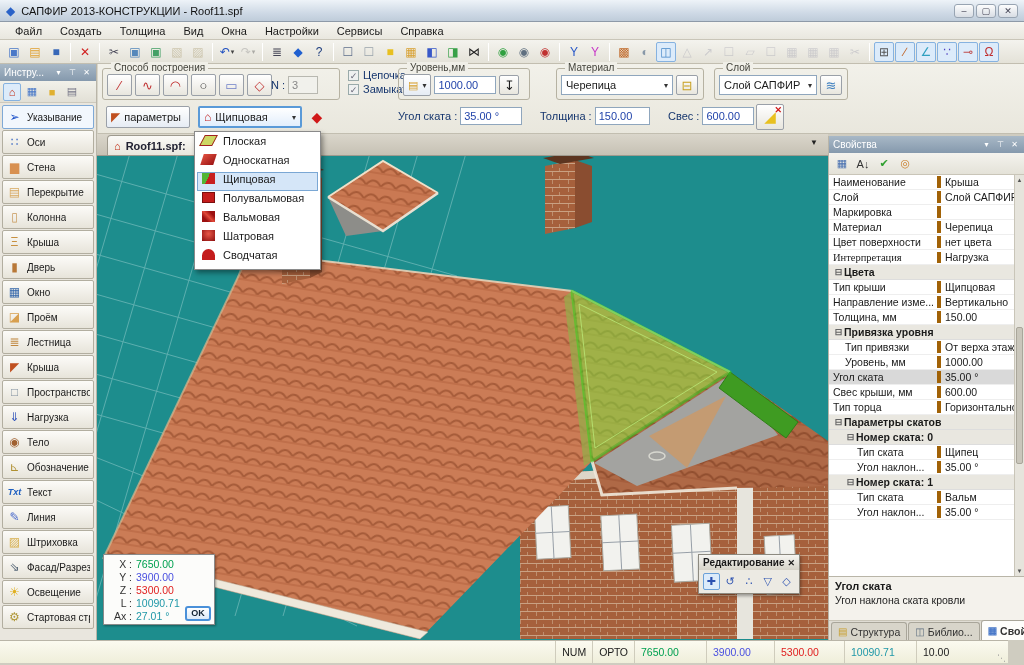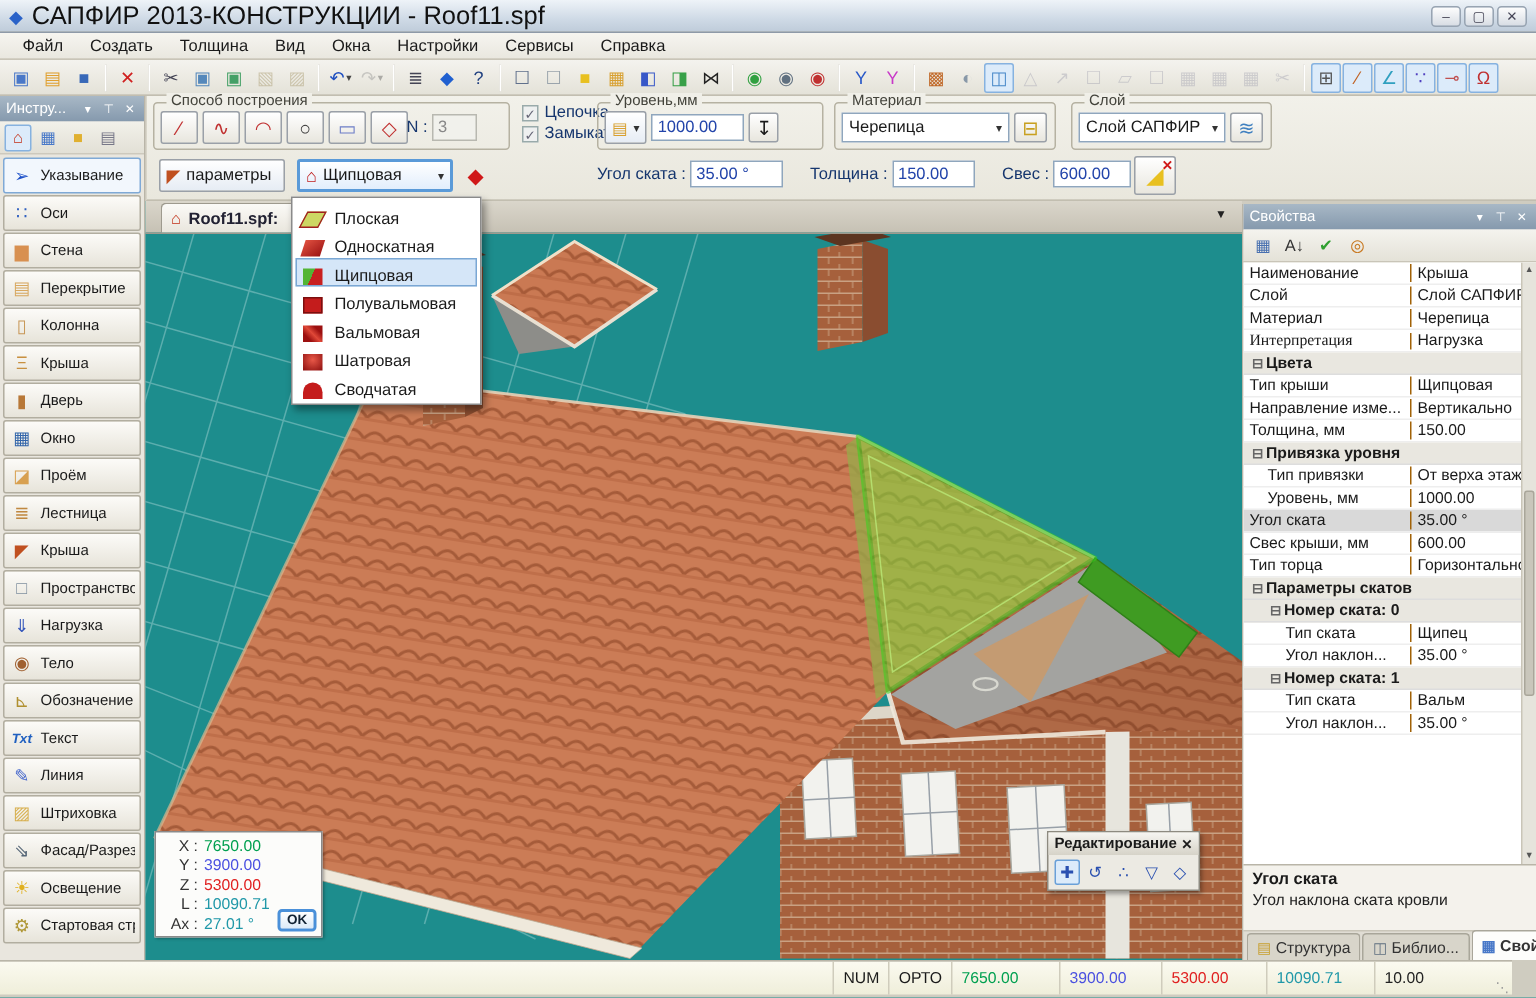--- a/index.html
+++ b/index.html
@@ -1,20 +1,20 @@
 <!DOCTYPE html>
 <html><head>
 <meta charset="utf-8">
 <style>
 *{margin:0;padding:0;box-sizing:border-box}
 html,body{width:1024px;height:665px}
 body{position:relative;font-family:"Liberation Sans",sans-serif;font-size:11px;background:#cfccc0;overflow:hidden;color:#1a1a1a}
 
 .titlebar{position:absolute;left:0;top:0;right:0;height:22px;background:linear-gradient(#eef3f8,#cfdae6 60%,#bfccda);border-bottom:1px solid #8e9aa8;display:flex;align-items:center;padding:0 6px;gap:6px}
-.titlebar .ttl{font-size:17px;color:#111}
+.titlebar .ttl{font-size:11px;color:#111}
 .appicon{color:#2a62c8;font-size:12px}
 .winbtns{margin-left:auto;display:flex;gap:2px}
 .winbtn{width:20px;height:14px;border:1px solid #98a4b2;border-radius:3px;background:linear-gradient(#fdfdfd,#d8dde4);font-size:9px;line-height:12px;text-align:center;color:#445}
 .menubar{position:absolute;left:0;top:22px;right:0;height:18px;background:linear-gradient(#f6f5f0,#e9e7df);border-bottom:1px solid #c9c5b8;display:flex;align-items:center;padding-left:6px}
 .mi{padding:0 9px;height:100%;display:flex;align-items:center;cursor:default}
 
 .toolbar1{position:absolute;left:0;top:40px;right:0;height:24px;background:linear-gradient(#f4f3ee,#e4e2d8);border-bottom:1px solid #c2beb0;display:flex;align-items:center;padding:0 4px;gap:1px;overflow:hidden}
 .tbsep{width:1px;height:18px;background:#b9b5a8;border-right:1px solid #fff;margin:0 3px}
 .tbtn{min-width:20px;height:20px;border:1px solid transparent;border-radius:2px;display:flex;align-items:center;justify-content:center;font-size:12px;padding:0 1px}
 .tbtn.dis{opacity:.38}
@@ -67,40 +67,40 @@
 
 .palette{position:absolute;left:601px;top:420px;width:102px;background:#eceae3;border:1px solid #8d8a80;box-shadow:1px 2px 3px rgba(0,0,0,.35)}
 .palette .phd{height:15px;background:linear-gradient(#f6f5f1,#d6d3c8);display:flex;align-items:center;padding:0 4px;font-weight:bold;font-size:10px}
 .palette .phd .cap{flex:1}
 .palette .phd .x{font-size:9px}
 .pbody{display:flex;align-items:center;gap:2px;padding:3px 4px}
 .pbtn{width:17px;height:17px;border:1px solid transparent;border-radius:2px;display:flex;align-items:center;justify-content:center;font-size:11px;color:#2a50b0}
 .pbtn.act{background:#dcebfa;border-color:#6aa0d8}
 
 .roofmenu{position:absolute;left:194px;top:131px;width:127px;background:#fff;border:1px solid #8a8a8a;box-shadow:2px 3px 5px rgba(0,0,0,.4);z-index:50;padding:2px}
-.mitem{height:19px;display:flex;align-items:flex-end;gap:8px;padding:0 4px;border:1px solid transparent}
+.mitem{height:19px;display:flex;align-items:flex-start;gap:8px;padding:0 4px;border:1px solid transparent}
 .mitem .mlb{font-size:11px}
 .mitem.sel{background:#d5e6f8;border-color:#7aa7d4}
 .ri{width:13px;height:11px;flex:none}
 .ri-flat{background:#cdd763;border:1px solid #a02020;transform:skewX(-28deg)}
 .ri-shed{background:linear-gradient(135deg,#e05040,#9c1414);transform:skewX(-18deg)}
 .ri-gable{background:linear-gradient(115deg,#53b535 45%,#c82020 45%)}
 .ri-halfhip{background:#c41c1c;border:1px solid #7c0e0e}
 .ri-hip{background:linear-gradient(45deg,#9c1010 25%,#e04838 50%,#9c1010 75%)}
 .ri-tent{background:radial-gradient(circle at 50% 35%,#e85848,#8c0f0f)}
 .ri-vault{background:#c41c1c;border-radius:7px 7px 0 0}
 
 .props{position:absolute;left:828px;top:136px;right:0;bottom:25px;background:#eceae3;border-left:1px solid #b9b5a8;display:flex;flex-direction:column}
 .ptools{height:22px;display:flex;align-items:center;gap:3px;padding:0 4px;background:linear-gradient(#f4f3ee,#e4e2d8);border-bottom:1px solid #c9c5b8}
 .ptb{width:18px;height:18px;border:1px solid transparent;border-radius:2px;font-size:11px;display:flex;align-items:center;justify-content:center}
 .pgridwrap{flex:1;position:relative;overflow:hidden;background:#fff}
 .pgrid{position:absolute;left:0;top:0;right:10px;bottom:0;overflow:hidden}
 .prow{display:flex;height:15px;align-items:center;border-bottom:1px solid #eee;font-size:10.5px}
 .prow.sel{background:#d9d9d9}
-.pn{width:112px;flex:none;overflow:hidden;white-space:nowrap;padding-left:4px;border-right:1px solid #a16207}
+.pn{width:112px;flex:none;overflow:hidden;white-space:nowrap;padding-left:4px;border-right:4px solid #a16207}
 .pv{flex:1;overflow:hidden;white-space:nowrap;padding-left:4px;display:flex;align-items:center;gap:3px}
 .pgroup{display:flex;height:15px;align-items:center;background:#e9e7e0;font-weight:bold;font-size:10.5px;border-bottom:1px solid #ddd}
 .cbx{color:#666;font-size:9px;width:11px;text-align:center;flex:none}
 .sw{width:10px;height:9px;border:1px solid #777;flex:none}
 .pscroll{position:absolute;right:0;top:0;width:10px;bottom:0;background:#e6e4dc;border-left:1px solid #c9c5b8}
 .pscroll .ar{height:10px;font-size:6px;text-align:center;color:#555;line-height:10px}
 .pscroll .thumb{position:absolute;left:1px;right:1px;top:38%;height:34%;background:#c9c6bb;border:1px solid #a9a69a;border-radius:2px}
 .pdesc{height:44px;background:#f4f2ec;border-top:1px solid #b9b5a8;padding:3px 6px}
 .pdesc .t{font-weight:bold;font-size:11px}
 .pdesc .d{font-size:10.5px;color:#222;margin-top:2px}
@@ -316,21 +316,21 @@
   <div style="position:absolute;left:250px;top:4px">
     <div class="cbrow">
         <span class="cb">✓</span>
         <span class="nlabel">Цепочка</span>
       </div>
     <div class="cbrow">
         <span class="cb">✓</span>
         <span class="nlabel">Замыкать</span>
       </div>
   </div>
-  <div class="gbox" style="left:300px;width:151px">
+  <div class="gbox" style="left:300px;width:132px">
     <span class="gb-label">Уровень,мм</span>
     <div class="mrow" style="left:4px;top:5px">
       <div class="ddbtn">
           <span style="color:#d8a030">▤</span>
           <span class="dd">▾</span>
         </div>
       <input class="fld" style="width: 62px;" readonly="" value="1000.00">
       <div class="mbtn" style="width:20px;height:20px">
           <span>↧</span>
         </div>
@@ -712,23 +712,35 @@
             <span>Крыша</span>
           </span>
         </div>
         <div class="prow">
           <span class="pn" style="padding-left: 4px;">Слой</span>
           <span class="pv">
             <span>Слой САПФИР</span>
           </span>
         </div>
         <div class="prow">
+          <span class="pn" style="padding-left: 4px;">Маркировка</span>
+          <span class="pv">
+            <span></span>
+          </span>
+        </div>
+        <div class="prow">
           <span class="pn" style="padding-left: 4px;">Материал</span>
           <span class="pv">
             <span>Черепица</span>
+          </span>
+        </div>
+        <div class="prow">
+          <span class="pn" style="padding-left: 4px;">Цвет поверхности</span>
+          <span class="pv">
+            <span>нет цвета</span>
           </span>
         </div>
         <div class="prow">
           <span class="pn" style="padding-left: 4px; font-family: Liberation Serif, serif;">Интерпретация</span>
           <span class="pv">
             <span>Нагрузка</span>
           </span>
         </div>
         <div class="pgroup" style="padding-left: 4px;">
           <span class="cbx">⊟</span>

